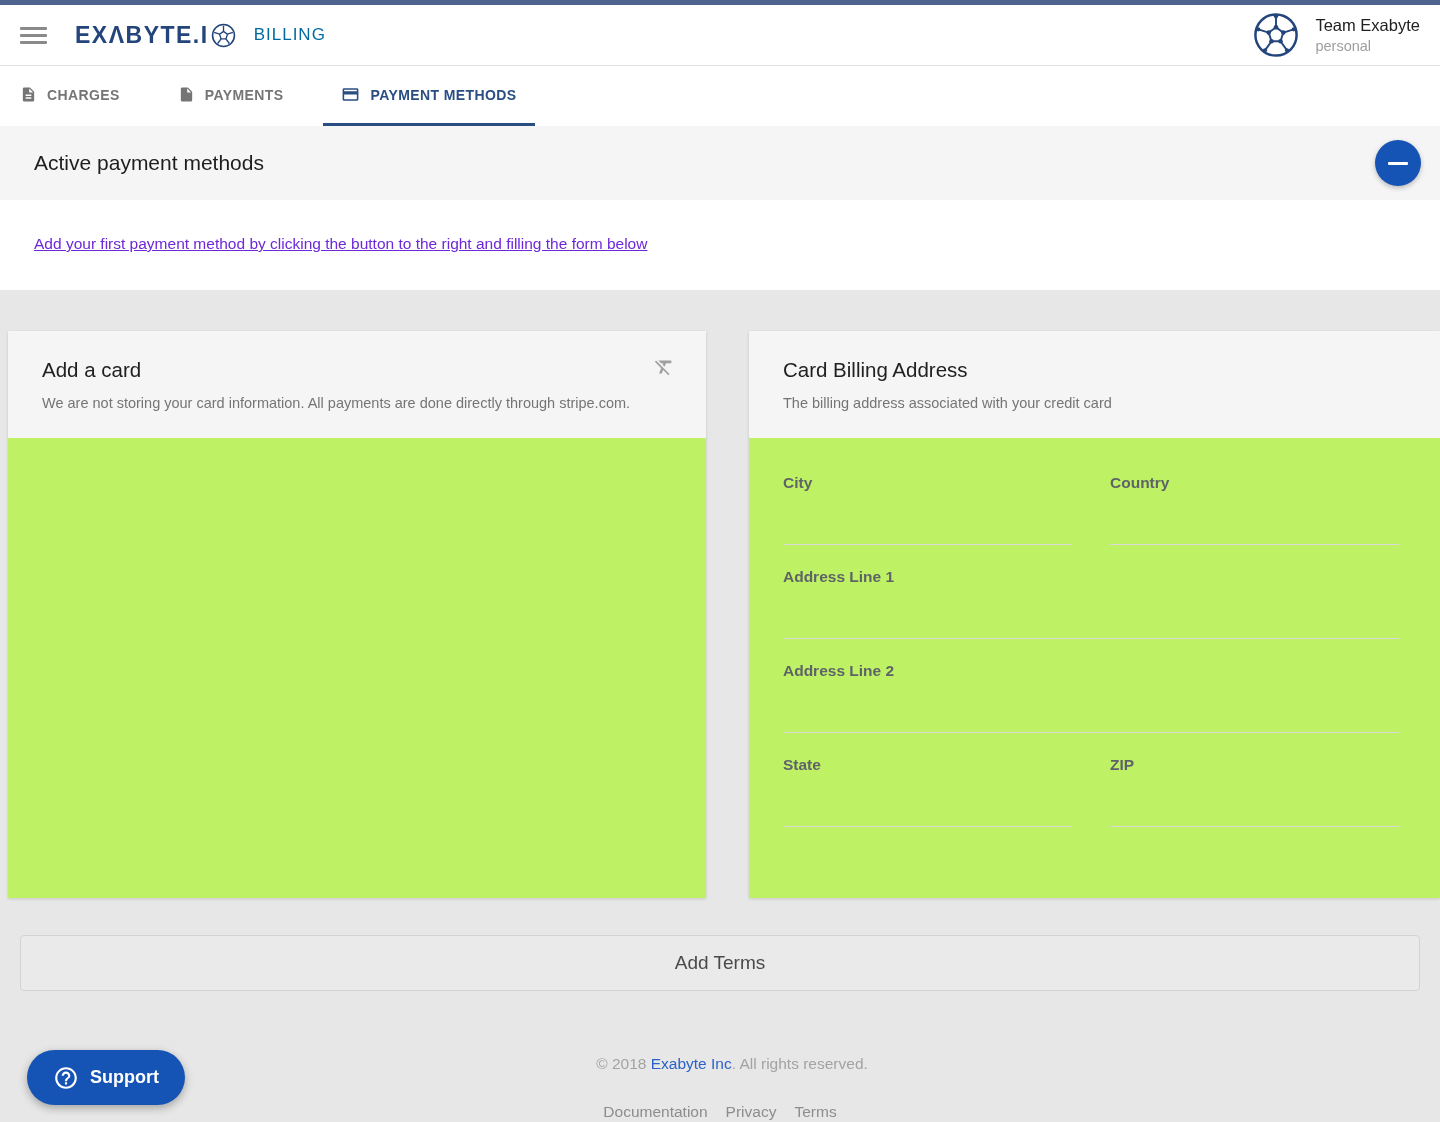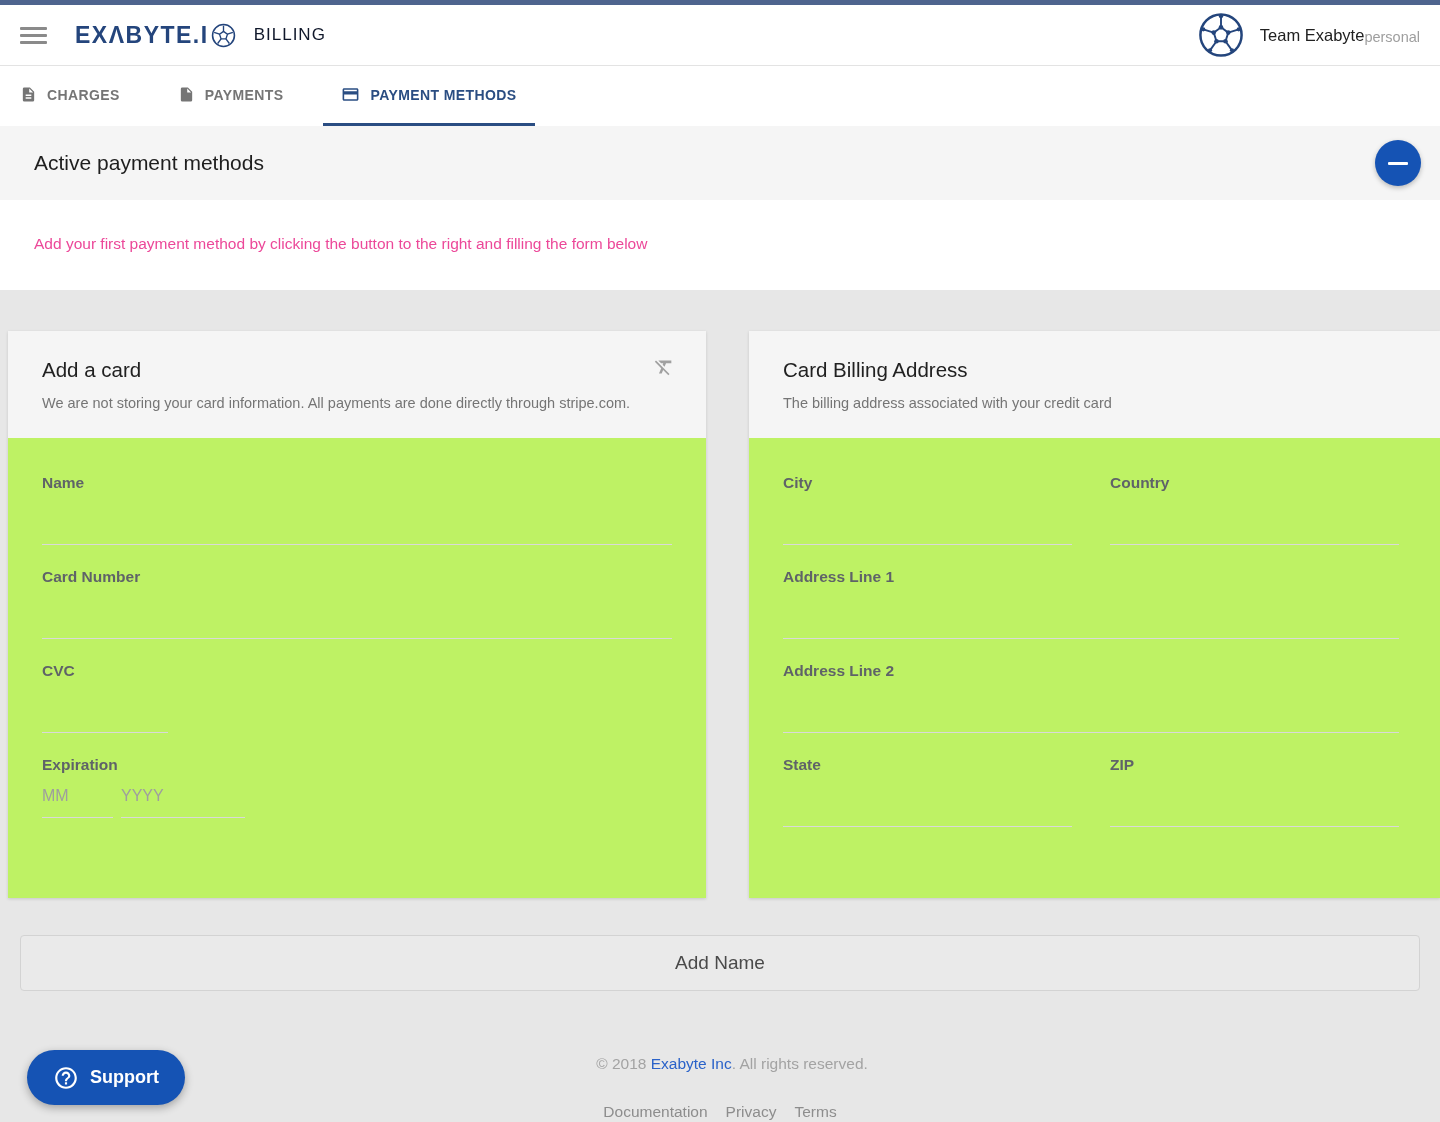--- a/index.html
+++ b/index.html
@@ -17,25 +17,25 @@
     display:flex; align-items:center; padding:0 20px;
   }
   .hamburger { width:27px; cursor:pointer; margin-right:28px; }
   .hamburger span { display:block; height:3px; background:#8a8a8a; border-radius:1px; margin:4px 0; }
   .logo-wrap { display:flex; align-items:center;text-align:center; }
   .logo-text {
     font-size:23px; font-weight:700; letter-spacing:1.5px; color:#24457c;
   }
   .logo-ball { margin:0 10px 0 2px; display:flex; }
   .app-title {
-    font-size:17px; letter-spacing:1px; color:#0f172a; margin-left:8px;
+    font-size:17px; letter-spacing:1px; color:#0369a1; margin-left:8px;
   }
   .header-right { margin-left:auto; display:flex; align-items:center; }
   .avatar { width:46px; height:46px; margin-right:16px; display:flex; }
-  .team-block { display:flex; }
+  .team-block { display:flex; flex-direction:column; }
   .team-name { font-size:16.5px; color:#212121; }
   .team-type { font-size:14.5px; color:#9e9e9e; margin-top:3px; }
 
   
   .tabbar { height:60px; background:#fff; display:flex; align-items:stretch; padding-left:2px; }
   .tab {
     display:flex; align-items:center; gap:10px; padding:0 18px; cursor:pointer;
     font-size:14px; font-weight:700; letter-spacing:.4px; color:#757575;
     border-bottom:3px solid transparent; margin-right:22px;
   }
@@ -51,21 +51,21 @@
   .fab {
     margin-left:auto; width:46px; height:46px; border-radius:50%;
     background:#1553b4; border:none; cursor:pointer;
     display:flex; align-items:center; justify-content:center;
     box-shadow:0 2px 5px rgba(0,0,0,.25);
   }
   .minus-bar { width:20px; height:3px; background:#fff; border-radius:1px; }
 
   .section-desc {
     height:90px; background:#fff; padding:35px 34px 8px;
-    font-size:15.5px; color:#ec4899;
+    font-size:15.5px; color:#6d28d9;text-decoration:underline;
   }
 
   
   .cards-row { display:flex; gap:35px; margin-top:41px; }
   .card {
     background:#bef264; box-shadow:0 1px 3px rgba(0,0,0,.14);margin-left:8px;
   }
   .card-left  { width:702px; }
   .card-right { width:695px; }
   .card-head { background:#f5f5f5; padding:27px 34px 27px; position:relative; }
@@ -215,41 +215,20 @@
   <div class="card card-left">
     <div class="card-head">
       <div class="card-title">Add a card</div>
       <div class="card-sub">We are not storing your card information. All payments are done directly through stripe.com.</div>
       <button class="clear-btn">
         <svg width="22" height="22" viewBox="0 0 24 24">
           <path fill="#a0a0a0" d="M3.27 5L2 6.27l6.97 6.97L6.5 19h3l1.57-3.66L16.73 21 18 19.73 3.55 5.27 3.27 5zM6 5v.18L8.82 8h2.4l-.72 1.68 2.1 2.1L14.21 8H20V5H6z"></path>
         </svg>
       </button>
     </div>
-    <div class="card-body">
-      <div class="field">
-        <label class="field-label">Name</label>
-        <input type="text" style="">
-      </div>
-      <div class="field">
-        <label class="field-label">Card Number</label>
-        <input type="text" style="">
-      </div>
-      <div class="field">
-        <label class="field-label">CVC</label>
-        <input type="text" class="cvc-input" style="">
-      </div>
-      <div class="field">
-        <label class="field-label">Expiration</label>
-        <div class="exp-row">
-          <input type="text" class="short mm" placeholder="MM" style="">
-          <input type="text" class="short yyyy" placeholder="YYYY" style="">
-        </div>
-      </div>
-    </div>
   </div>
 
   <div class="card card-right">
     <div class="card-head">
       <div class="card-title">Card Billing Address</div>
       <div class="card-sub">The billing address associated with your credit card</div>
     </div>
     <div class="card-body">
       <div class="two-col">
         <div class="col field">
@@ -276,21 +255,21 @@
         </div>
         <div class="col field">
           <label class="field-label">ZIP</label>
           <input type="text" style="">
         </div>
       </div>
     </div>
   </div>
 </div>
 
-<button class="add-card-btn">Add Name</button>
+<button class="add-card-btn">Add Terms</button>
 
 <div class="footer-copy">
   <span>© 2018 </span><a>Exabyte Inc</a><span>. All rights reserved.</span>
 </div>
 
 <div class="footer-links">
   <span>Documentation</span>
   <span>Privacy</span>
   <span>Terms</span>
 </div>

